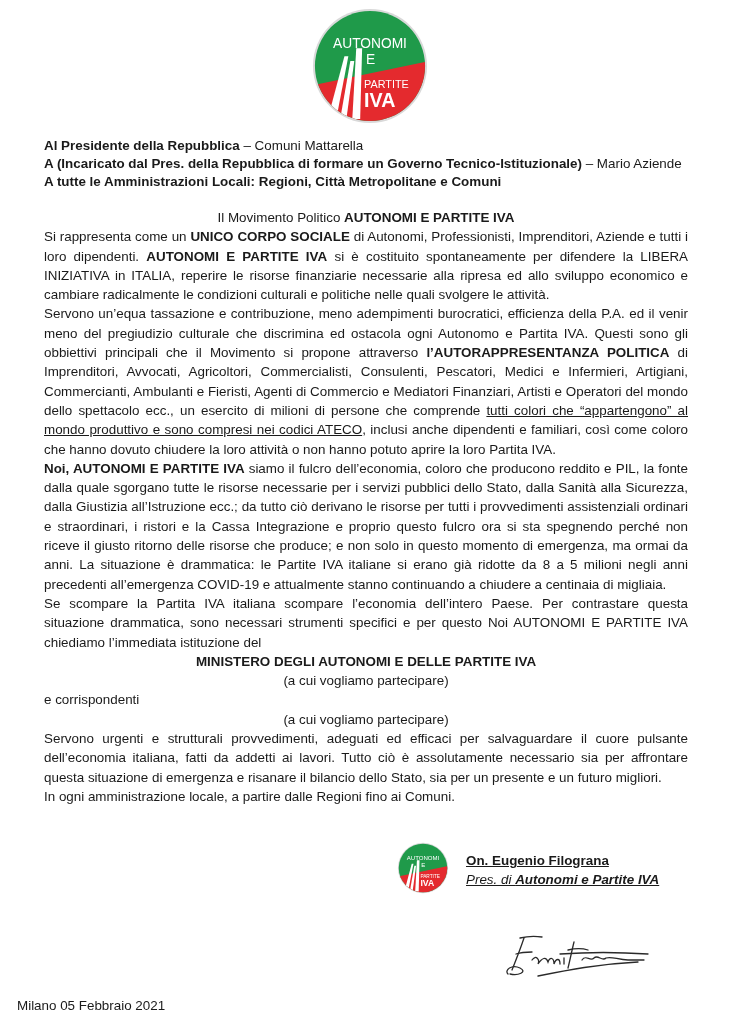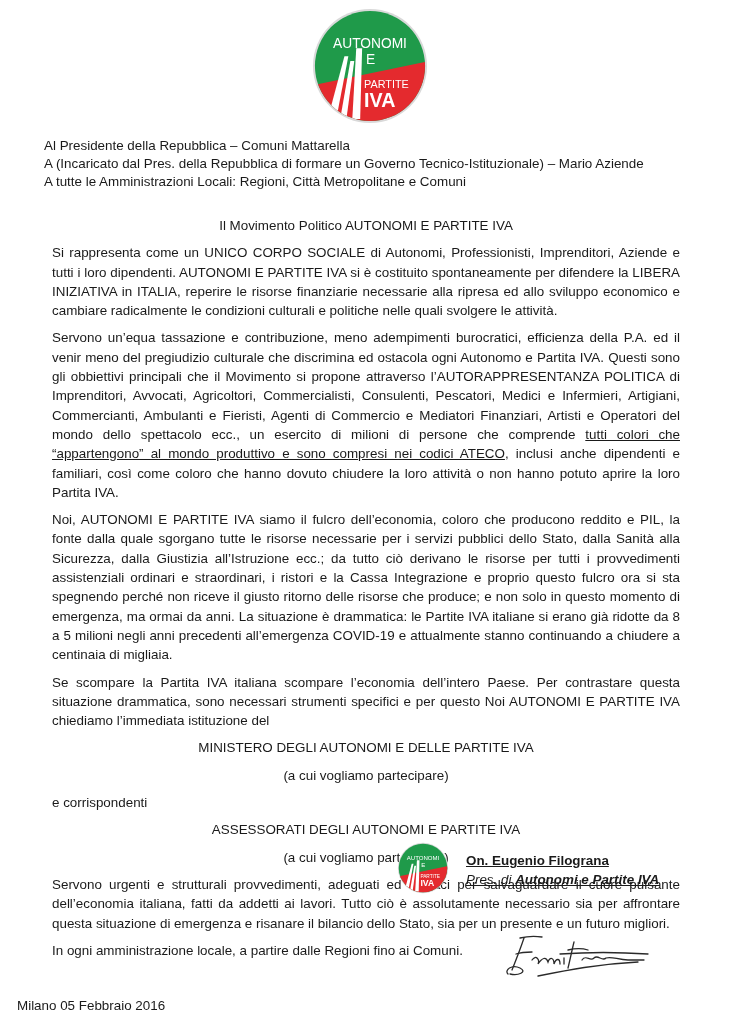--- a/index.html
+++ b/index.html
@@ -6,23 +6,23 @@
     body {
       width: 731px; height: 1024px; position: relative; overflow: hidden;
       font-family: "Liberation Sans", sans-serif; color: #1a1a1a;
       font-size: 13.4px;
     }
     .logo-top { position: absolute; left: 311px; top: 7px; width: 118px; height: 118px; }
     .logo-small { position: absolute; left: 397px; top: 842px; width: 52px; height: 52px; }
     .addr { position: absolute; left: 44px; top: 137px; line-height: 18px; }
     .addr div { white-space: nowrap; }
     .body-text { position: absolute; left: 44px; top: 208px; width: 644px; line-height: 19.3px; }
-    .body-text p { margin: 8px; text-align: justify; }
+    .body-text p { margin: 0; text-align: justify; }
     .center { text-align: center !important; }
-    b { font-weight: normal; }
+    b { font-weight: bold; }
     u { text-decoration: underline; }
     .sig { position: absolute; left: 466px; top: 852px; line-height: 18.5px; text-decoration: underline; }
     .sig .name { font-weight: bold; }
     .sig .role2 i b { font-weight: bold; }
     .signature { position: absolute; left: 498px; top: 930px; width: 160px; height: 50px; }
     .date { position: absolute; left: 17px; top: 998px; font-size: 13.4px; }
   </style>
 </head>
 <body>
 
@@ -59,21 +59,20 @@
 
   <p><span>Servono un’equa tassazione e contribuzione, meno adempimenti burocratici, efficienza della P.A. ed il venir meno del pregiudizio culturale che discrimina ed ostacola ogni Autonomo e Partita IVA. Questi sono gli obbiettivi principali che il Movimento si propone attraverso </span><b>l’AUTORAPPRESENTANZA POLITICA</b><span> di Imprenditori, Avvocati, Agricoltori, Commercialisti, Consulenti, Pescatori, Medici e Infermieri, Artigiani, Commercianti, Ambulanti e Fieristi, Agenti di Commercio e Mediatori Finanziari, Artisti e Operatori del mondo dello spettacolo ecc., un esercito di milioni di persone che comprende </span><u>tutti colori che “appartengono” al mondo produttivo e sono compresi nei codici ATECO</u><span>, inclusi anche dipendenti e familiari, così come coloro che hanno dovuto chiudere la loro attività o non hanno potuto aprire la loro Partita IVA.</span></p>
 
   <p><b>Noi, AUTONOMI E PARTITE IVA</b><span> siamo il fulcro dell’economia, coloro che producono reddito e PIL, la fonte dalla quale sgorgano tutte le risorse necessarie per i servizi pubblici dello Stato, dalla Sanità alla Sicurezza, dalla Giustizia all’Istruzione ecc.; da tutto ciò derivano le risorse per tutti i provvedimenti assistenziali ordinari e straordinari, i ristori e la Cassa Integrazione e proprio questo fulcro ora si sta spegnendo perché non riceve il giusto ritorno delle risorse che produce; e non solo in questo momento di emergenza, ma ormai da anni. La situazione è drammatica: le Partite IVA italiane si erano già ridotte da 8 a 5 milioni negli anni precedenti all’emergenza COVID-19 e attualmente stanno continuando a chiudere a centinaia di migliaia.</span></p>
 
   <p>Se scompare la Partita IVA italiana scompare l’economia dell’intero Paese. Per contrastare questa situazione drammatica, sono necessari strumenti specifici e per questo Noi AUTONOMI E PARTITE IVA chiediamo l’immediata istituzione del</p>
 
   <p class="center"><b>MINISTERO DEGLI AUTONOMI E DELLE PARTITE IVA</b></p>
   <p class="center">(a cui vogliamo partecipare)</p>
   <p>e corrispondenti</p>
-  <p class="center"><b>ASSESSORATI DEGLI AUTONOMI E PARTITE IVA</b></p>
   <p class="center">(a cui vogliamo partecipare)</p>
 
   <p>Servono urgenti e strutturali provvedimenti, adeguati ed efficaci per salvaguardare il cuore pulsante dell’economia italiana, fatti da addetti ai lavori. Tutto ciò è assolutamente necessario sia per affrontare questa situazione di emergenza e risanare il bilancio dello Stato, sia per un presente e un futuro migliori.</p>
   <p>In ogni amministrazione locale, a partire dalle Regioni fino ai Comuni.</p>
 </div>
 
 <svg class="logo-small" viewBox="0 0 120 120">
   <defs>
     <clipPath id="circ2">
         <circle cx="60" cy="60" r="56"></circle>
@@ -107,13 +106,13 @@
     <path d="M34,30 C38,24 42,30 40,34 C44,28 48,26 50,32 C52,26 56,28 56,34 C58,28 62,28 62,34"></path>
     <path d="M66,28 L66,34"></path>
     <path d="M76,12 C74,20 72,30 70,38"></path>
     <path d="M70,20 C78,18 84,18 90,20"></path>
     <path d="M62,24 C90,22 120,22 150,24"></path>
     <path d="M84,30 C88,24 92,32 96,28 C100,24 104,32 108,28 C114,26 120,30 130,30 L146,30"></path>
     <path d="M40,46 C70,40 100,34 140,32"></path>
   </g>
 </svg>
 
-<div class="date">Milano 05 Febbraio 2016</div>
+<div class="date">Milano 05 Febbraio 2021</div>
 
 </body></html>

